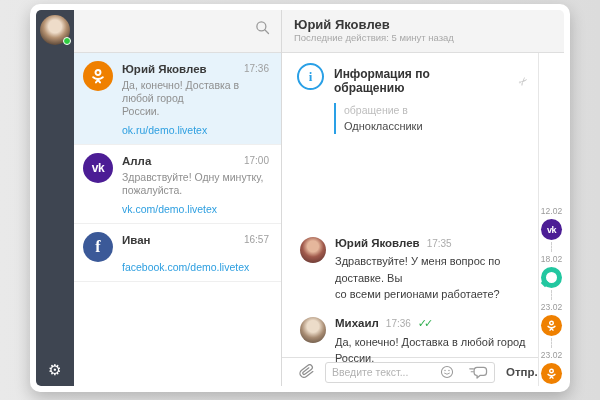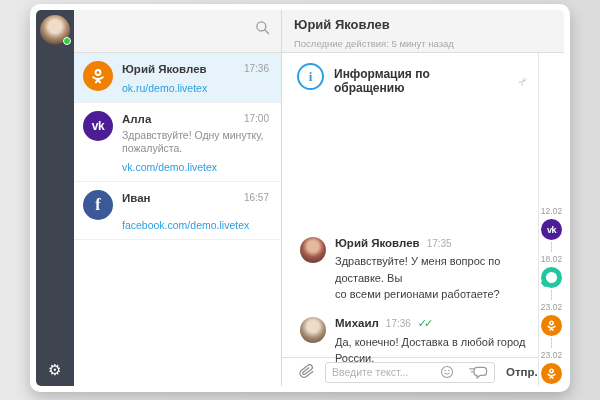--- a/index.html
+++ b/index.html
@@ -45,21 +45,21 @@
   .conv-name { font-size:11.5px; font-weight:bold; color:#3a3a3a; line-height:13px; padding-top:2px; }
   .conv-time { position:absolute; right:12px; top:10px; font-size:10px; color:#9e9e9e; }
   .conv-msg { font-size:10.5px; color:#8f8f8f; line-height:13px; margin-top:3px; white-space:pre-line; }
   .conv-link { display:inline-block; font-size:10.5px; color:#2e9fe0; line-height:12px; margin-top:6px; cursor:pointer; }
   .conv-link--spaced { margin-top:14px;text-align:center; }
 
   
   .right-wrap { flex:1; display:flex; flex-direction:column; min-width:0; }
   .chat-header { height:43px; flex:none; background:#f4f4f4; border-bottom:1px solid #dedede; padding:7px 0 0 12px; }
   .chat-title { font-size:13px; font-weight:bold; color:#383838; line-height:15px; }
-  .chat-subtitle { font-size:9.5px; color:#a8a8a8; margin-top:6px; }
+  .chat-subtitle { font-size:9.5px; color:#a8a8a8; margin-top:0; }
   .right-lower { flex:1; display:flex; min-height:0; }
   .chat-main { flex:1; display:flex; flex-direction:column; position:relative; min-width:0; }
   .chat-body { flex:1; padding:10px 10px 0 15px; position:relative; }
 
   .info-row { display:flex; gap:10px; }
   .info-icon { width:27px; height:27px; flex:none; border-radius:50%; border:2px solid #2aa0e6;
     color:#2aa0e6; font-size:13px; font-weight:bold; font-family:"Liberation Serif",serif;
     display:flex; align-items:center; justify-content:center; }
   .info-title-row { display:flex; align-items:center; gap:19px; padding-top:4px; }
   .info-title { font-size:12px; font-weight:bold; color:#333; }
@@ -131,20 +131,22 @@
       <div class="conv-item selected">
         <div class="conv-icon icon-ok">
           <svg width="18" height="18" viewBox="0 0 24 24">
               <circle cx="12" cy="7.4" r="3.3" fill="none" stroke="#fff" stroke-width="2.6"></circle>
               <path d="M5.6 13.6c1.9 1.7 4.1 2.5 6.4 2.5s4.5-.8 6.4-2.5" fill="none" stroke="#fff" stroke-width="2.6" stroke-linecap="round"></path>
               <path d="M9.3 20.6l2.7-3.4 2.7 3.4" fill="none" stroke="#fff" stroke-width="2.6" stroke-linecap="round"></path>
             </svg>
         </div>
         <div class="conv-name">Юрий Яковлев</div>
         <div class="conv-time">17:36</div>
+        <div class="conv-msg">Да, конечно! Доставка в любой город
+России.</div>
         <span class="conv-link">ok.ru/demo.livetex</span>
       </div>
 
       <div class="conv-item">
         <div class="conv-icon icon-vk">
           <span class="logo-txt">vk</span>
         </div>
         <div class="conv-name">Алла</div>
         <div class="conv-time">17:00</div>
         <div class="conv-msg">Здравствуйте! Одну минутку,
@@ -171,20 +173,24 @@
       <div class="right-lower">
         <div class="chat-main">
           <div class="chat-body">
 
             <div class="info-row">
               <div class="info-icon">i</div>
               <div>
                 <div class="info-title-row">
                   <span class="info-title">Информация по обращению</span>
                   <span class="scissors">✂</span>
+                </div>
+                <div class="info-sub">
+                  <div class="info-label">обращение в</div>
+                  <div class="info-value">Одноклассники</div>
                 </div>
               </div>
             </div>
 
             <div class="messages">
 
               <div class="msg">
                 <div class="msg-avatar avatar-yuriy"></div>
                 <div>
                   <div class="msg-meta">

